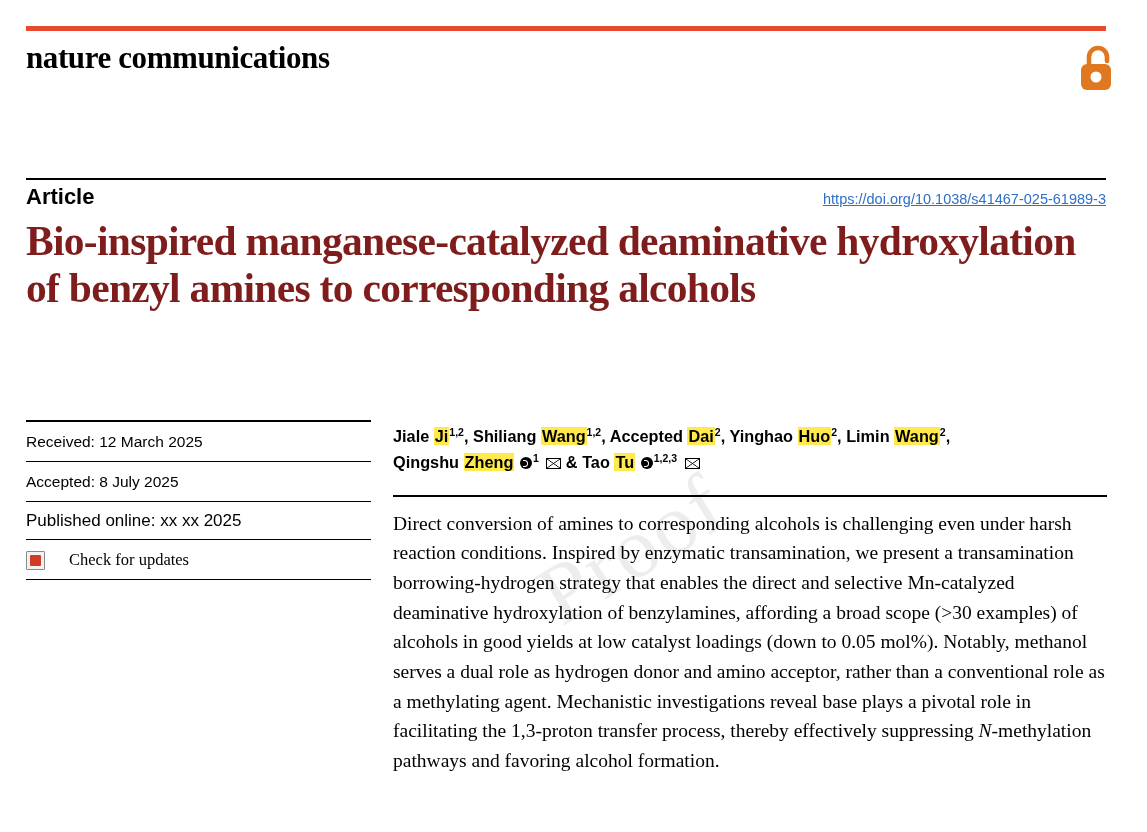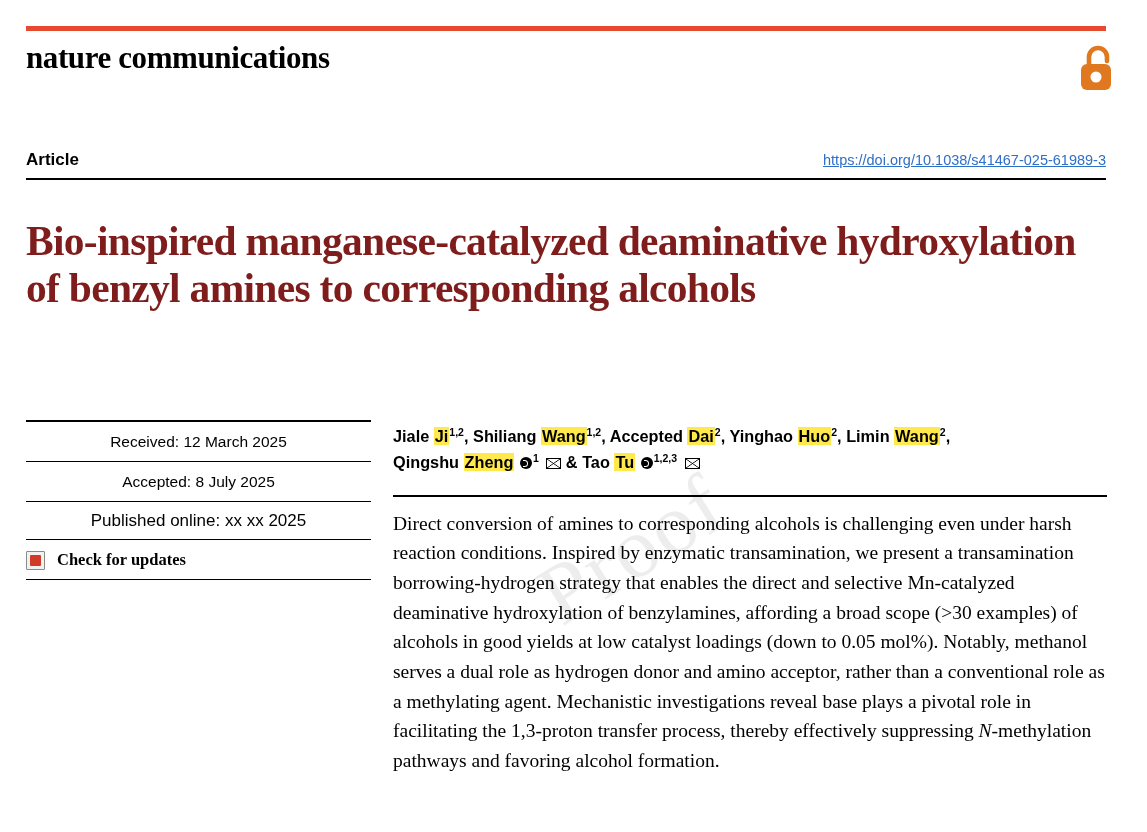--- a/index.html
+++ b/index.html
@@ -51,22 +51,23 @@
     left: 26px;
     top: 150px;
     width: 1080px;
     display: flex;
     justify-content: space-between;
     align-items: baseline;
   }
   .article-label {
     font-family: "Liberation Sans", sans-serif;
     font-weight: 700;
-    font-size: 17px;
-    color: #000;
+    font-size: 22px;
+    color: #000;
+    margin-top: 34px;
   }
   .doi {
     font-family: "Liberation Sans", sans-serif;
     font-size: 14.5px;
     color: #2e6fc7;
   }
   .hdr-rule {
     position: absolute;
     left: 26px;
     top: 178px;
@@ -101,33 +102,31 @@
   }
   .meta-rule.thin {
     height: 1px;
     background: #000;
   }
   .meta-item {
     font-family: "Liberation Sans", sans-serif;
     font-size: 15.5px;
     padding: 11px 0 10px 0;
     color: #000;
-    text-align: center;
   }
   .meta-item.serif {
     font-family: Liberation Sans, sans-serif;
     font-size: 17px;
     padding: 9px 0 8px 0;
   }
   .check-row {
     display: flex;
     align-items: center;
-    gap: 12px;
+    gap: 24px;
     padding: 10px 0 9px 0;
-    font-weight: bold;
   }
   .check-icon {
     width: 17px;
     height: 17px;
     border: 1px solid #8a8a8a;
     background: #f2f2f2;
     position: relative;
     flex: 0 0 auto;
     border-radius: 1px;
   }

